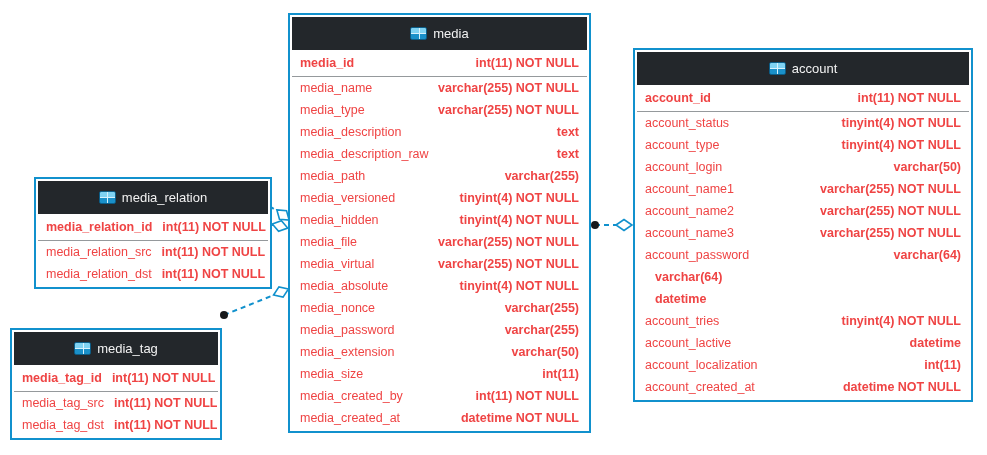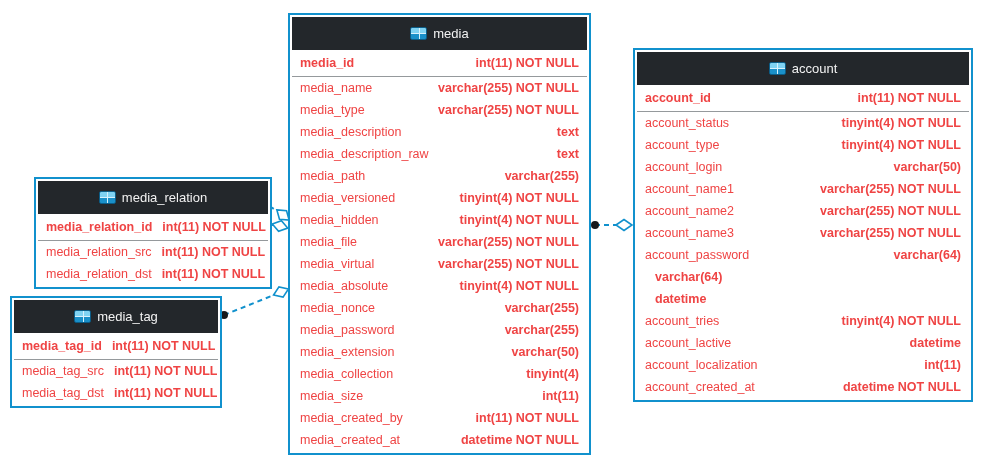--- a/index.html
+++ b/index.html
@@ -105,21 +105,21 @@
       <div class="sep"></div>
       <div class="row">
         <span class="col-name">media_relation_src</span>
         <span class="col-type">int(11) NOT NULL</span>
       </div>
       <div class="row">
         <span class="col-name">media_relation_dst</span>
         <span class="col-type">int(11) NOT NULL</span>
       </div>
     </div>
-    <div class="entity" style="left: 10px; top: 296px; width: 212px;">
+    <div class="entity" style="left: 10px; top: 328px; width: 212px;">
       <div class="entity-header">
         <span class="tbl-icon"></span>
         <span>media_tag</span>
       </div>
       <div class="row pk">
         <span class="col-name">media_tag_id</span>
         <span class="col-type">int(11) NOT NULL</span>
       </div>
       <div class="sep"></div>
       <div class="row">
@@ -187,24 +187,20 @@
       </div>
       <div class="row">
         <span class="col-name">media_password</span>
         <span class="col-type">varchar(255)</span>
       </div>
       <div class="row">
         <span class="col-name">media_extension</span>
         <span class="col-type">varchar(50)</span>
       </div>
       <div class="row">
-        <span class="col-name">media_collection</span>
-        <span class="col-type">tinyint(4)</span>
-      </div>
-      <div class="row">
         <span class="col-name">media_size</span>
         <span class="col-type">int(11)</span>
       </div>
       <div class="row">
         <span class="col-name">media_created_by</span>
         <span class="col-type">int(11) NOT NULL</span>
       </div>
       <div class="row">
         <span class="col-name">media_created_at</span>
         <span class="col-type">datetime NOT NULL</span>

